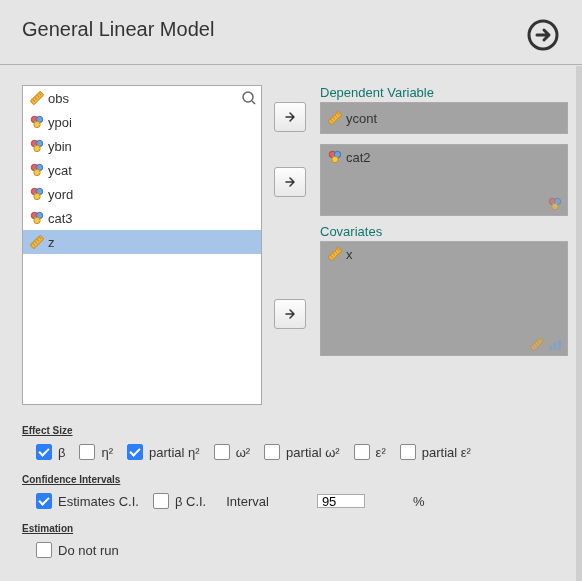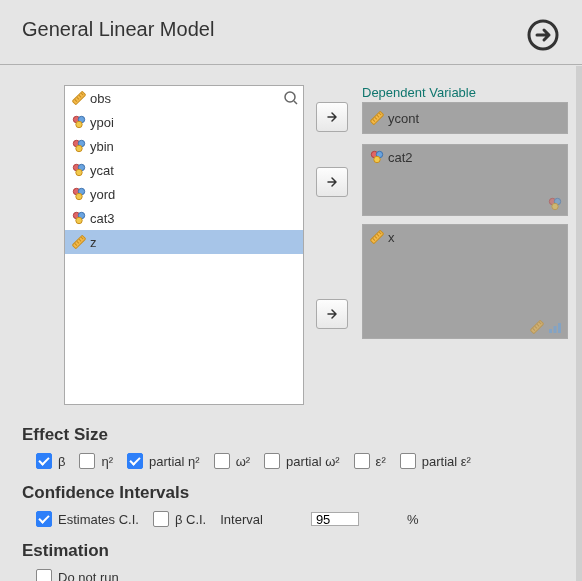--- a/index.html
+++ b/index.html
@@ -33,21 +33,20 @@
     align-items: center;
     justify-content: center;
   }
   .content {
     padding: 20px 14px 10px 22px;
   }
   .top-row {
     display: flex;
     gap: 12px;
     margin-bottom: 20px;
-    margin-left: 42px;
   }
   .var-list-wrap {
     width: 240px;
     height: 320px;
     background: #fff;
     border: 1px solid #aaa;
     position: relative;
     overflow-y: auto;
   }
   .var-list { }
@@ -114,22 +113,23 @@
     right: 4px;
     display: flex;
     gap: 2px;
     opacity: 0.55;
   }
   .option-section {
     margin-bottom: 14px;
   }
   .option-heading {
     font-weight: bold;
-    font-size: 17px;
+    font-size: 10px;
     margin-bottom: 8px;
+    text-decoration: underline;
   }
   .option-row {
     display: flex;
     align-items: center;
     flex-wrap: wrap;
     gap: 6px;
     padding-left: 14px;
   }
   .chk {
     width: 16px;
@@ -325,20 +325,21 @@
           </div>
         <div class="corner-icons">
           <span class="var-icon" id="corner-nom1"><svg width="16" height="16" viewBox="0 0 16 16">
                 <circle cx="5.5" cy="5.5" r="3.2" fill="#e06666" stroke="#b04040"></circle>
                 <circle cx="10.5" cy="5.5" r="3.2" fill="#6aa4e0" stroke="#3f72ad"></circle>
                 <circle cx="8" cy="10.5" r="3.2" fill="#f2c94c" stroke="#c88e1f"></circle>
               </svg></span>
         </div>
       </div>
 
+      <div class="section-label">Covariates</div>
       <div class="drop-box covariates-box">
         <div id="covar-items">
             <div class="drop-item">
               <span class="var-icon"><svg width="16" height="16" viewBox="0 0 16 16">
                   <g transform="rotate(-45 8 8)">
                     <rect x="1" y="5.5" width="14" height="5" rx="1" fill="#f4b94a" stroke="#c88e1f"></rect>
                     <line x1="4" y1="6" x2="4" y2="9" stroke="#c88e1f"></line>
                     <line x1="7" y1="6" x2="7" y2="9" stroke="#c88e1f"></line>
                     <line x1="10" y1="6" x2="10" y2="9" stroke="#c88e1f"></line>
                     <line x1="13" y1="6" x2="13" y2="9" stroke="#c88e1f"></line>
@@ -405,21 +406,21 @@
     <div class="option-heading">Confidence Intervals</div>
     <div class="option-row">
       <span class="opt-pair">
         <span class="chk checked"></span>
         <span>Estimates C.I.</span>
       </span>
       <span class="opt-pair">
         <span class="chk"></span>
         <span>β C.I.</span>
       </span>
-      <span class="opt-pair" style="gap:48px;">
+      <span class="opt-pair" style="margin-left:6px;gap:48px;">
         <span>Interval</span>
         <input class="interval-input" value="95" style="">
         <span>%</span>
       </span>
     </div>
   </div>
 
   <div class="option-section">
     <div class="option-heading">Estimation</div>
     <div class="option-row">

